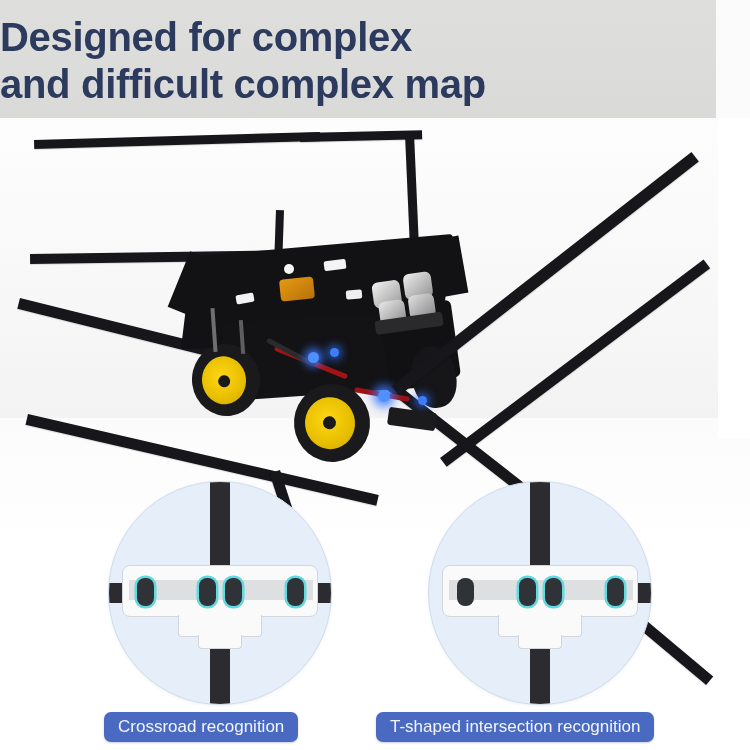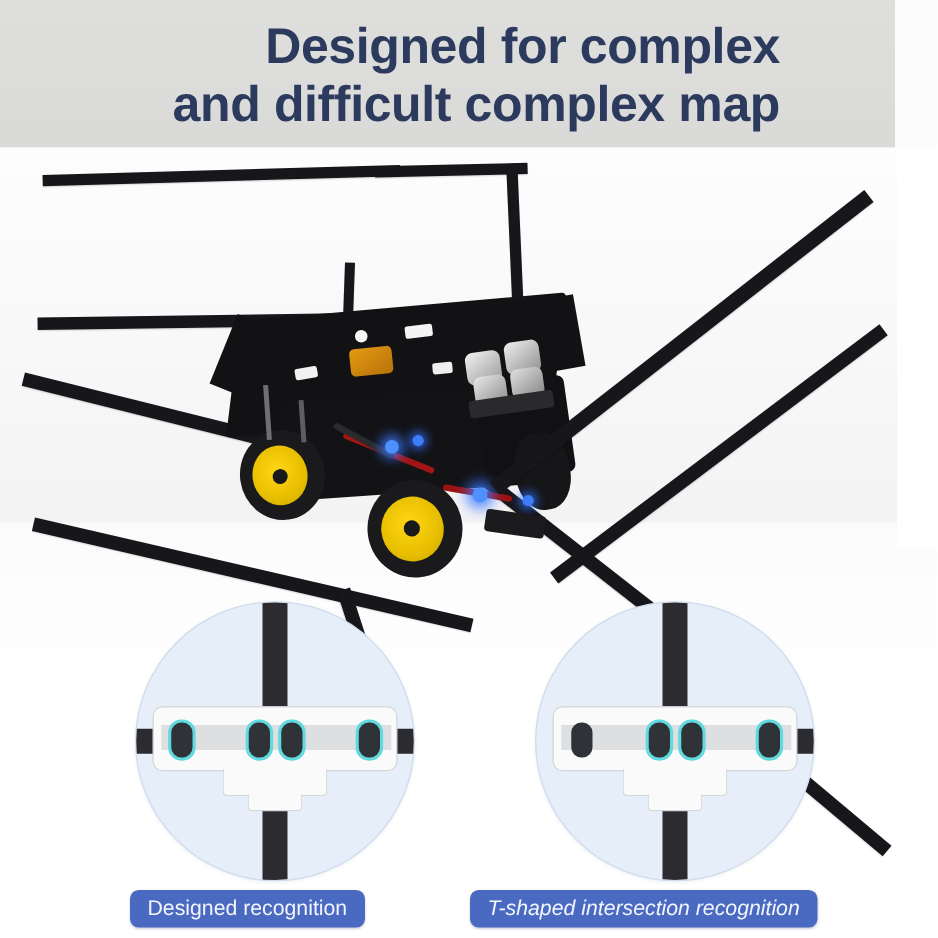--- a/index.html
+++ b/index.html
@@ -15,21 +15,21 @@
   .header-band {
     position:absolute; left:0; top:0; width:716px; height:120px;
     background:linear-gradient(180deg,#dededd 0%,#dcdcdb 55%,#d9d9d8 100%);
   }
   .header-band-right {
     position:absolute; left:716px; top:0; width:34px; height:120px;
     background:#fbfbfb;
   }
   .title-wrap {
     position:absolute; left:0; top:14px; width:624px;
-    text-align:right; z-index:5;
+    text-align:left; z-index:5;
   }
   .title-line {
     display:block;
     color:#2c3a5e;
     font-weight:bold;
     font-size:40px;
     line-height:47px;
     letter-spacing:-0.3px;
   }
 
@@ -124,21 +124,21 @@
     background:#4a6ac2;
     color:#f2f5fc;
     border-radius:7px;
     font-size:17px;
     text-align:center;
     padding:0 14px;
     white-space:nowrap;
     box-shadow:0 1px 2px rgba(40,60,120,0.25);
   }
   #badge-left  { left:104px; top:712px; }
-  #badge-right { left:376px; top:712px;font-style:italic; }
+  #badge-right { left:376px; top:712px; }
 
   .photo-edge-right {
     position:absolute; left:718px; top:0; width:32px; height:320px;
     background:#ffffff;
   }
 </style>
 </head>
 <body>
 
 <div id="root">
@@ -299,16 +299,16 @@
         <div class="sensor" style="left:14px;"></div>
         <div class="sensor lit" style="left:76px;"></div>
         <div class="sensor lit" style="left:102px;"></div>
         <div class="sensor lit" style="left:164px;"></div>
       </div>
       <div class="board-neck"></div>
       <div class="board-tail"></div>
     </div>
   </div>
 
-  <div class="badge" id="badge-left">Designed recognition</div>
+  <div class="badge" id="badge-left">Crossroad recognition</div>
   <div class="badge" id="badge-right">T-shaped intersection recognition</div>
 
 </div>
 
 </body></html>

